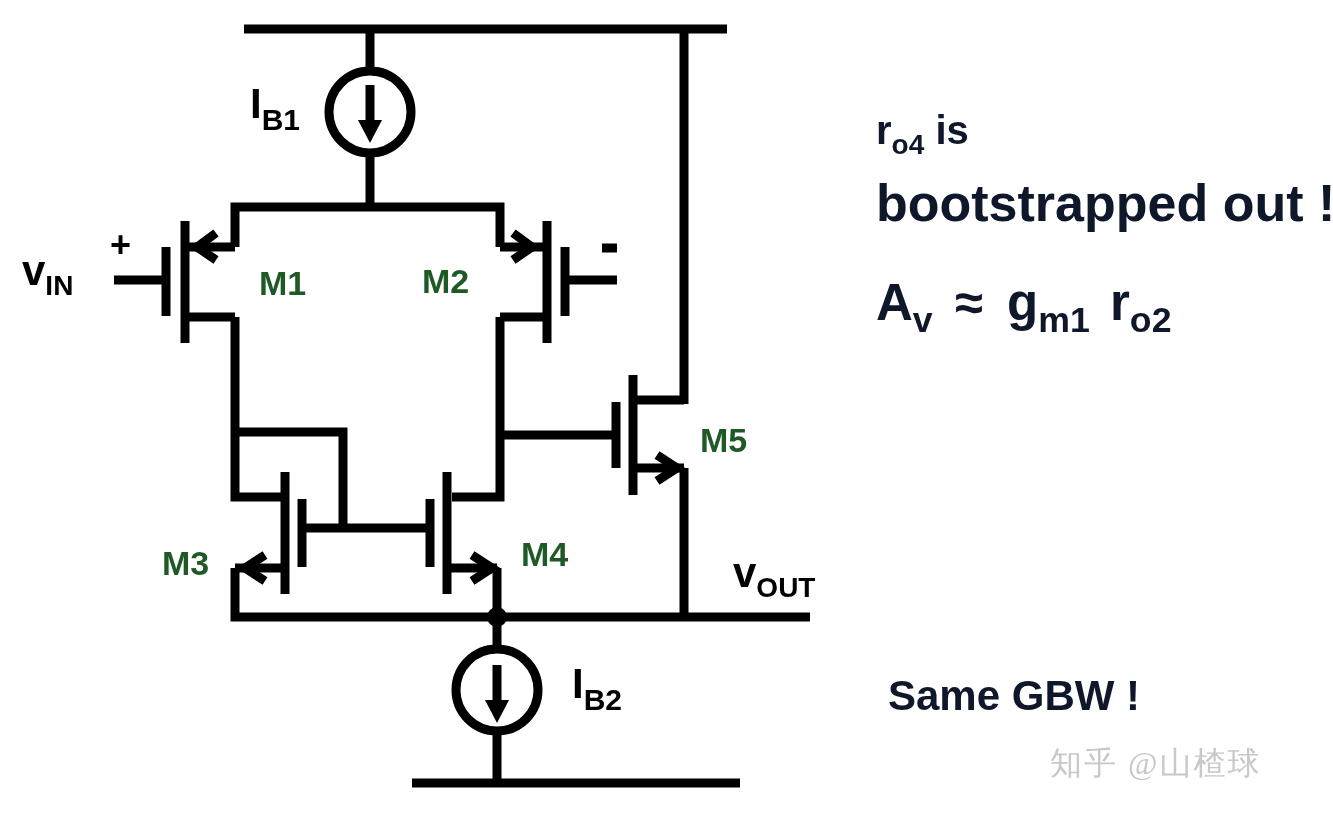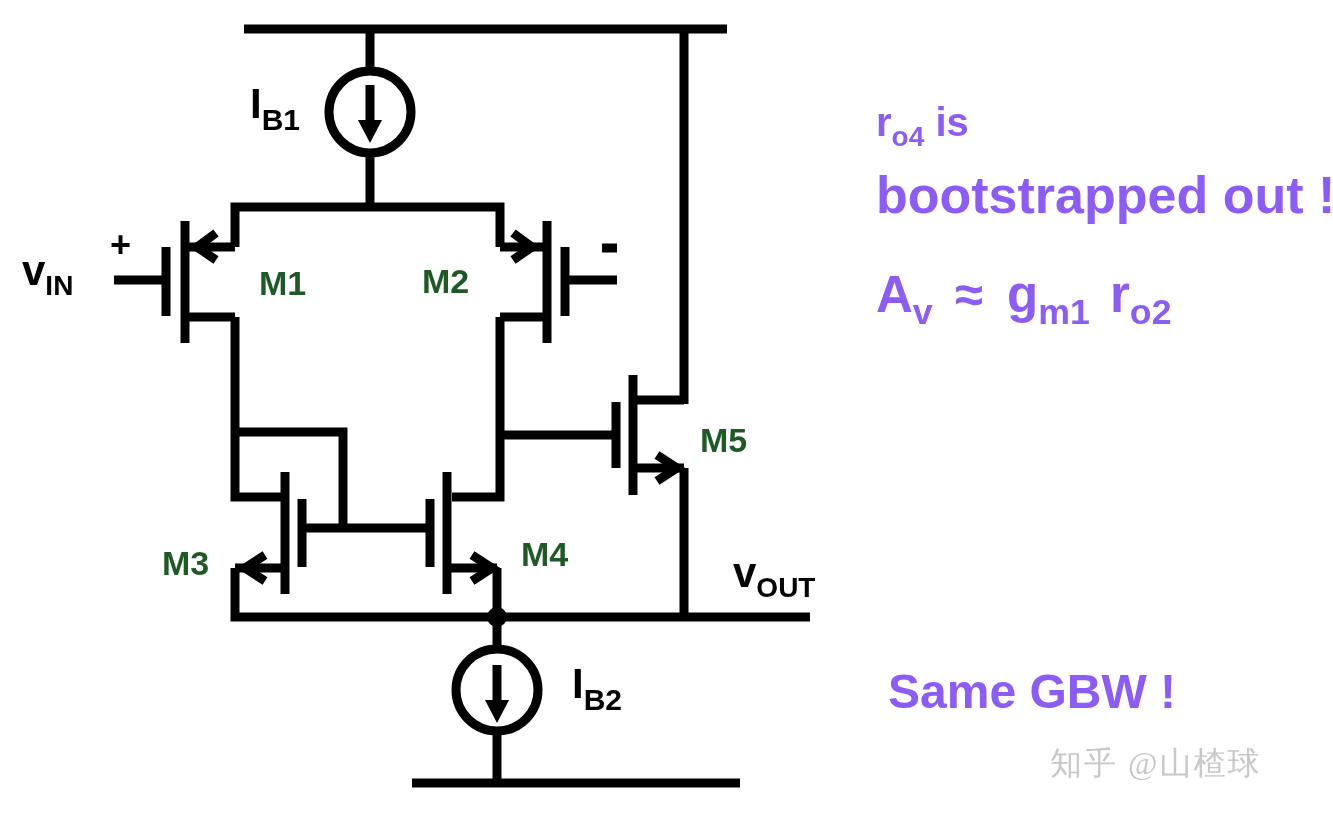--- a/index.html
+++ b/index.html
@@ -1,21 +1,21 @@
 <!DOCTYPE html>
 <html><head>
 <meta charset="utf-8">
 <style>
   html, body { margin:0; padding:0; background:#ffffff; }
   body { width:1333px; height:818px; position:relative; overflow:hidden; font-family:"Liberation Sans", sans-serif; }
   svg { position:absolute; left:0; top:0; }
   .w { stroke:#000; stroke-width:9; fill:none; stroke-linecap:butt; stroke-linejoin:miter; }
   .lbl { font-family:"Liberation Sans", sans-serif; font-weight:bold; fill:#000; }
   .dev { font-family:"Liberation Sans", sans-serif; font-weight:bold; font-size:34px; }
-  .note { position:absolute; font-family:"Liberation Sans", sans-serif; font-weight:bold; color:#8b5cf6; white-space:nowrap; }
+  .note { position:absolute; font-family:"Liberation Sans", sans-serif; font-weight:bold; color:#0f172a; white-space:nowrap;margin-top:8px; }
   .note sub { font-size:0.7em; vertical-align:-0.35em; }
   .wm { position:absolute; font-family:Liberation Serif, serif; color:#c8c8c8; font-size:32px; letter-spacing:2px; white-space:nowrap;text-align:right; }
 </style>
 </head>
 <body>
 
 <svg width="1333" height="818" viewBox="0 0 1333 818">
 
   <line class="w" x1="244" y1="29" x2="727" y2="29"></line>
   <line class="w" x1="412" y1="783" x2="740" y2="783"></line>
@@ -108,15 +108,15 @@
 <div class="note" style="left:876px; top:100px; font-size:40px;">
   <span>r</span><sub>o4</sub><span style="white-space:pre"> is</span>
 </div>
 <div class="note" style="left:876px; top:165px; font-size:52px;">bootstrapped out !</div>
 <div class="note" style="left:876px; top:265px; font-size:51px;">
   <span>A</span><sub>v</sub>
   <span style="margin-left:8px">≈</span>
   <span style="margin-left:10px">g</span><sub>m1</sub>
   <span style="margin-left:6px">r</span><sub>o2</sub>
 </div>
-<div class="note" style="left:888px; top:664px; font-size:48px;">Same GBW !</div>
+<div class="note" style="left:888px; top:664px; font-size:42px;">Same GBW !</div>
 
 <div class="wm" style="left:1050px; top:742px;">知乎 @山楂球</div>
 
 </body></html>

